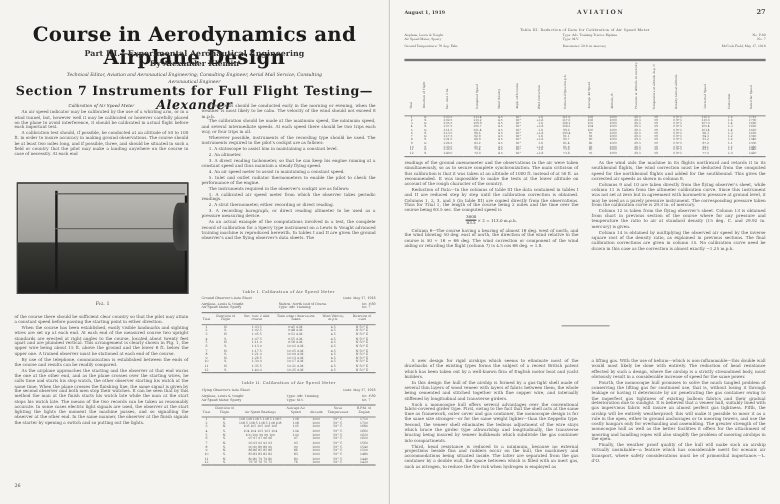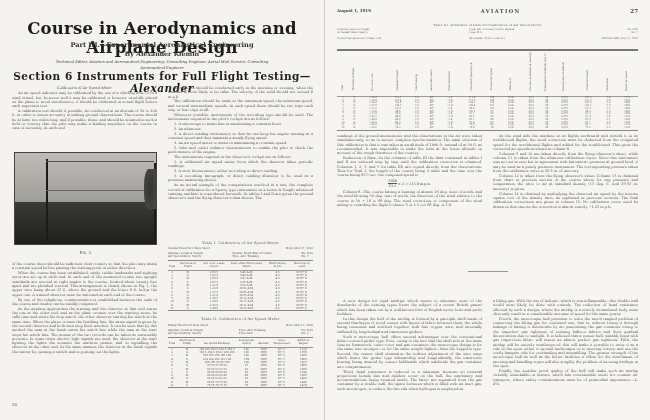--- a/index.html
+++ b/index.html
@@ -71,21 +71,21 @@
 </head>
 <body>
 
 <div class="spread">
 
   <div class="page left">
     <div class="title">Course in Aerodynamics and Airplane Design</div>
     <div class="subtitle">Part III.—Experimental Aeronautical Engineering</div>
     <div class="byline">By Alexander Klemin</div>
     <div class="credits">Technical Editor, Aviation and Aeronautical Engineering; Consulting Engineer, Aerial Mail Service; Consulting Aeronautical Engineer</div>
-    <div class="section-head"><span>Section 6 Instruments for Full Flight Testing—</span><i>Alexander</i></div>
+    <div class="section-head"><span>Section 7 Instruments for Full Flight Testing—</span><i>Alexander</i></div>
 
     <div class="col lcol1">
       <p class="cap">Calibration of Air Speed Meter</p>
       <p>An air speed indicator may be calibrated by the use of a whirling arm, or in a wind tunnel, but, however well it may be calibrated or however carefully placed on the plane to avoid interference, it should be calibrated in actual flight before each important test.</p>
       <p>A calibration test should, if possible, be conducted at an altitude of 50 to 100 ft. in order to insure accuracy in making ground observations. The course should be at least two miles long, and if possible, three, and should be situated in such a field or country that the pilot may make a landing anywhere on the course in case of necessity. At each end</p>
     </div>
 
     <div class="photo">
       <div class="sky"></div>
       <div class="ground"></div>

